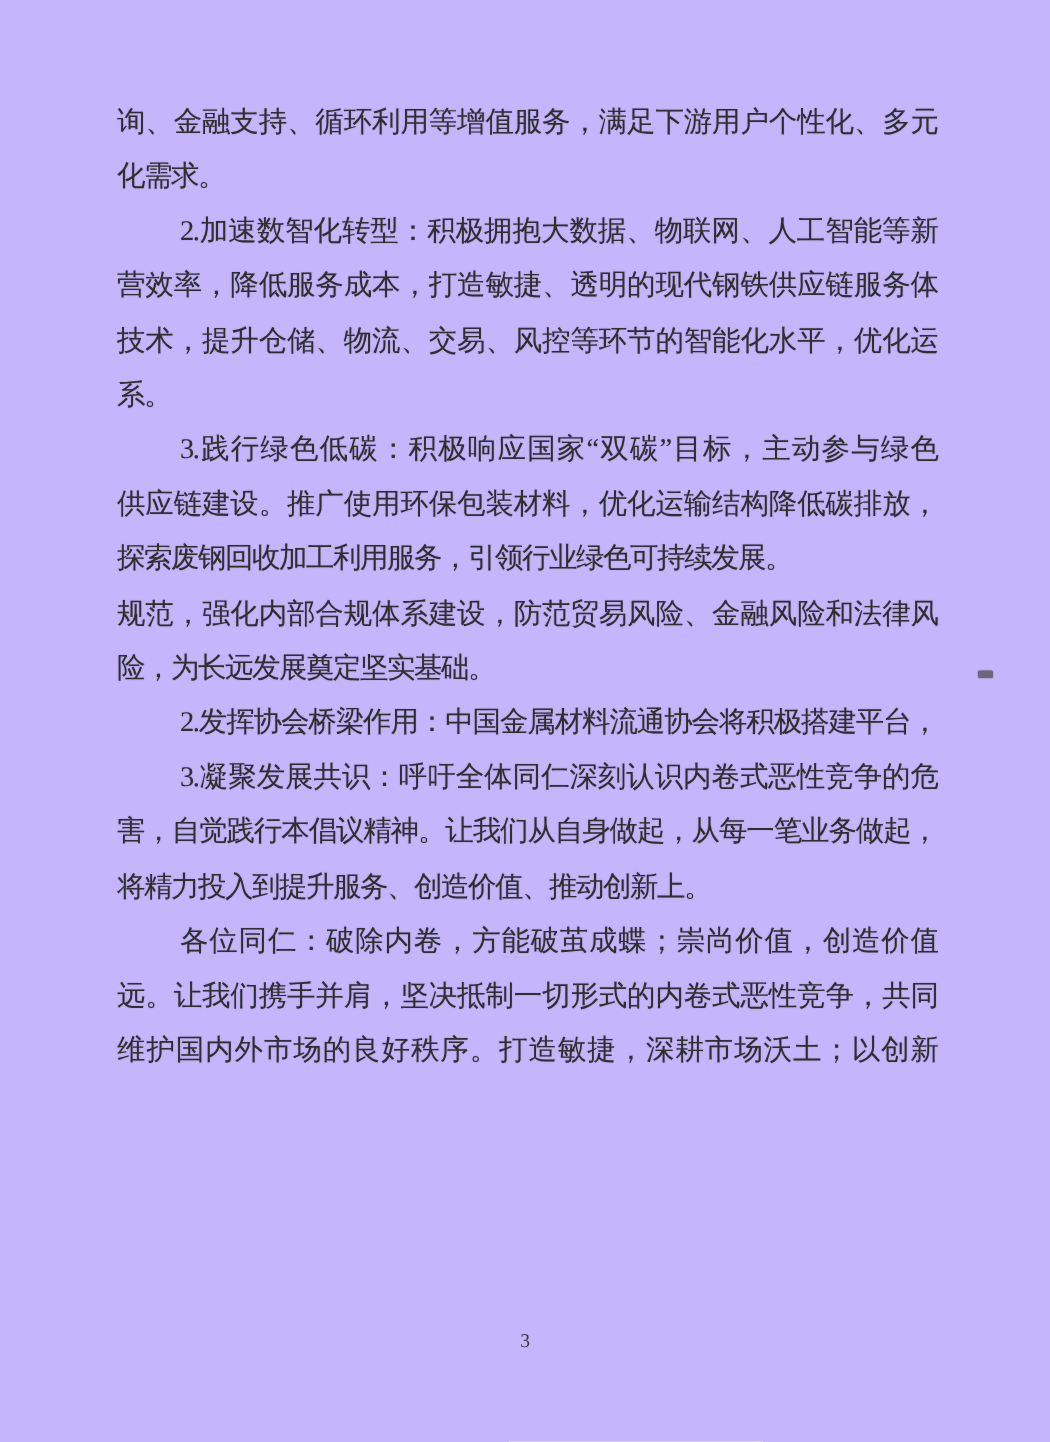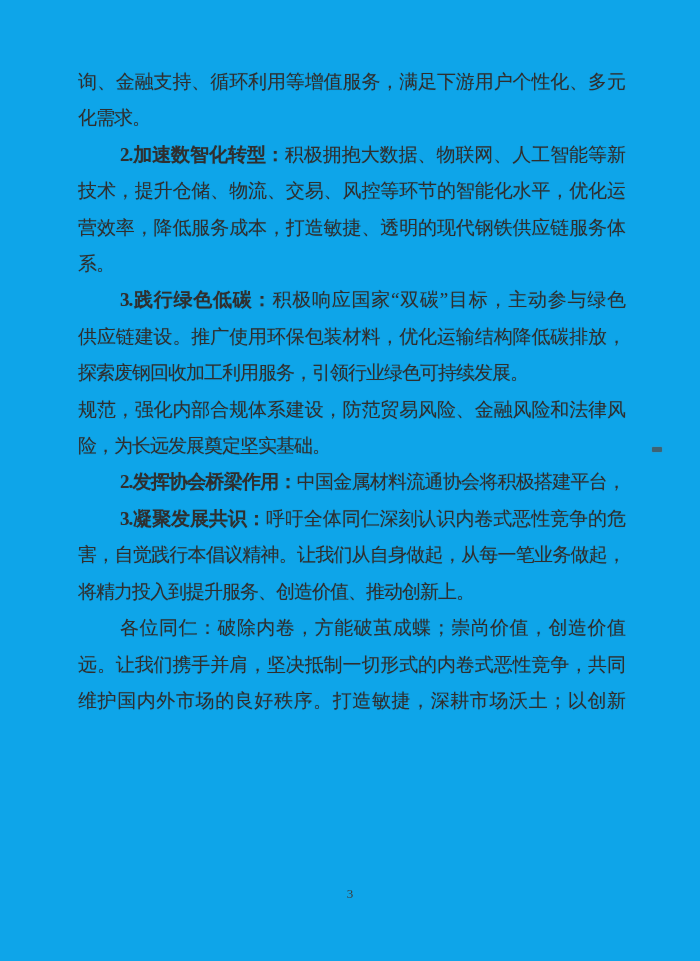--- a/index.html
+++ b/index.html
@@ -10,21 +10,21 @@
     width: 700px;
     height: 961px;
     background: #ffffff;
     font-family: "Liberation Serif", serif;
     position: relative;
     overflow: hidden;
   }
   .page {
     position: absolute;
     inset: 0;
-    background: #0ea5e9;
+    background: #c4b5fd;
   }
   .doc {
     position: absolute;
     left: 78px;
     top: 64px;
     width: 547px;
   }
   .line {
     font-size: 19px;
     line-height: 36.4px;
@@ -34,21 +34,21 @@
     white-space: normal;
   }
   .line.justify {
     text-align: justify;
     text-align-last: justify;
   }
   .line.indent {
     padding-left: 42px;
   }
   .seg.bold {
-    font-weight: bold;
+    font-weight: normal;
   }
   .page-number {
     position: absolute;
     top: 886px;
     left: 0;
     width: 700px;
     text-align: center;
     font-size: 13px;
     letter-spacing: 0;
     color: #3c3c3c;
@@ -67,22 +67,22 @@
   }
 </style>
 </head>
 <body>
 
 <div class="page">
   <div class="doc">
       <div class="line justify"><span class="seg">询、金融支持、循环利用等增值服务，满足下游用户个性化、多元</span></div>
       <div class="line"><span class="seg">化需求。</span></div>
       <div class="line justify indent"><span class="seg bold">2.加速数智化转型：</span><span class="seg">积极拥抱大数据、物联网、人工智能等新</span></div>
+      <div class="line justify"><span class="seg">营效率，降低服务成本，打造敏捷、透明的现代钢铁供应链服务体</span></div>
       <div class="line justify"><span class="seg">技术，提升仓储、物流、交易、风控等环节的智能化水平，优化运</span></div>
-      <div class="line justify"><span class="seg">营效率，降低服务成本，打造敏捷、透明的现代钢铁供应链服务体</span></div>
       <div class="line"><span class="seg">系。</span></div>
       <div class="line justify indent"><span class="seg bold">3.践行绿色低碳：</span><span class="seg">积极响应国家“双碳”目标，主动参与绿色</span></div>
       <div class="line justify"><span class="seg">供应链建设。推广使用环保包装材料，优化运输结构降低碳排放，</span></div>
       <div class="line"><span class="seg">探索废钢回收加工利用服务，引领行业绿色可持续发展。</span></div>
       <div class="line justify"><span class="seg">规范，强化内部合规体系建设，防范贸易风险、金融风险和法律风</span></div>
       <div class="line"><span class="seg">险，为长远发展奠定坚实基础。</span></div>
       <div class="line justify indent"><span class="seg bold">2.发挥协会桥梁作用：</span><span class="seg">中国金属材料流通协会将积极搭建平台，</span></div>
       <div class="line justify indent"><span class="seg bold">3.凝聚发展共识：</span><span class="seg">呼吁全体同仁深刻认识内卷式恶性竞争的危</span></div>
       <div class="line justify"><span class="seg">害，自觉践行本倡议精神。让我们从自身做起，从每一笔业务做起，</span></div>
       <div class="line"><span class="seg">将精力投入到提升服务、创造价值、推动创新上。</span></div>

